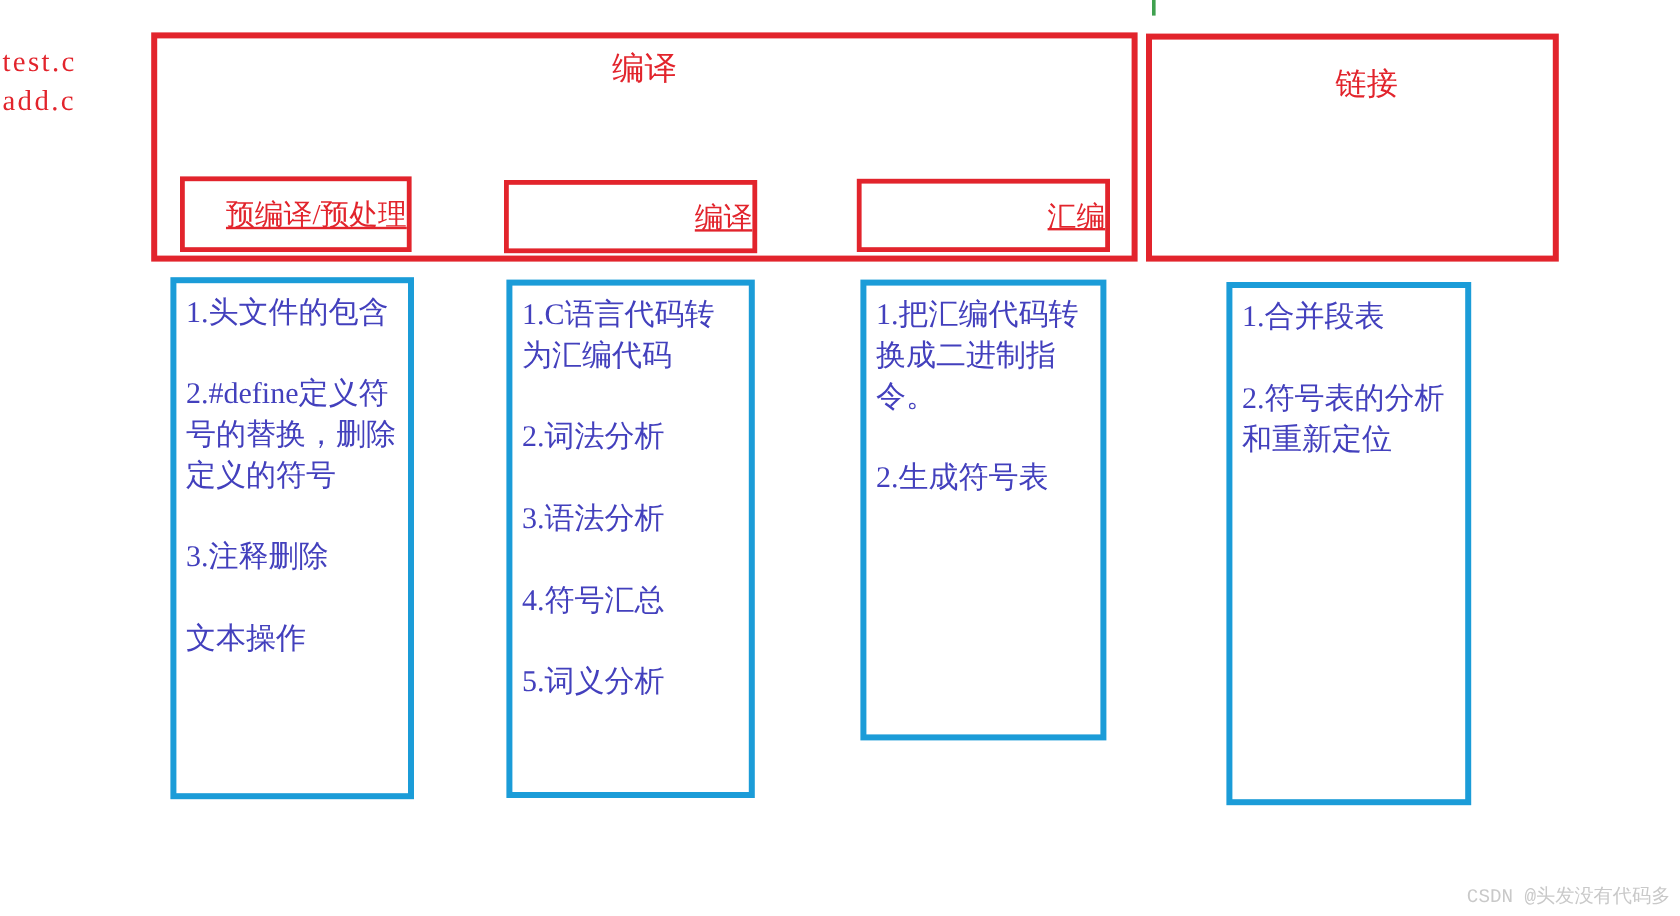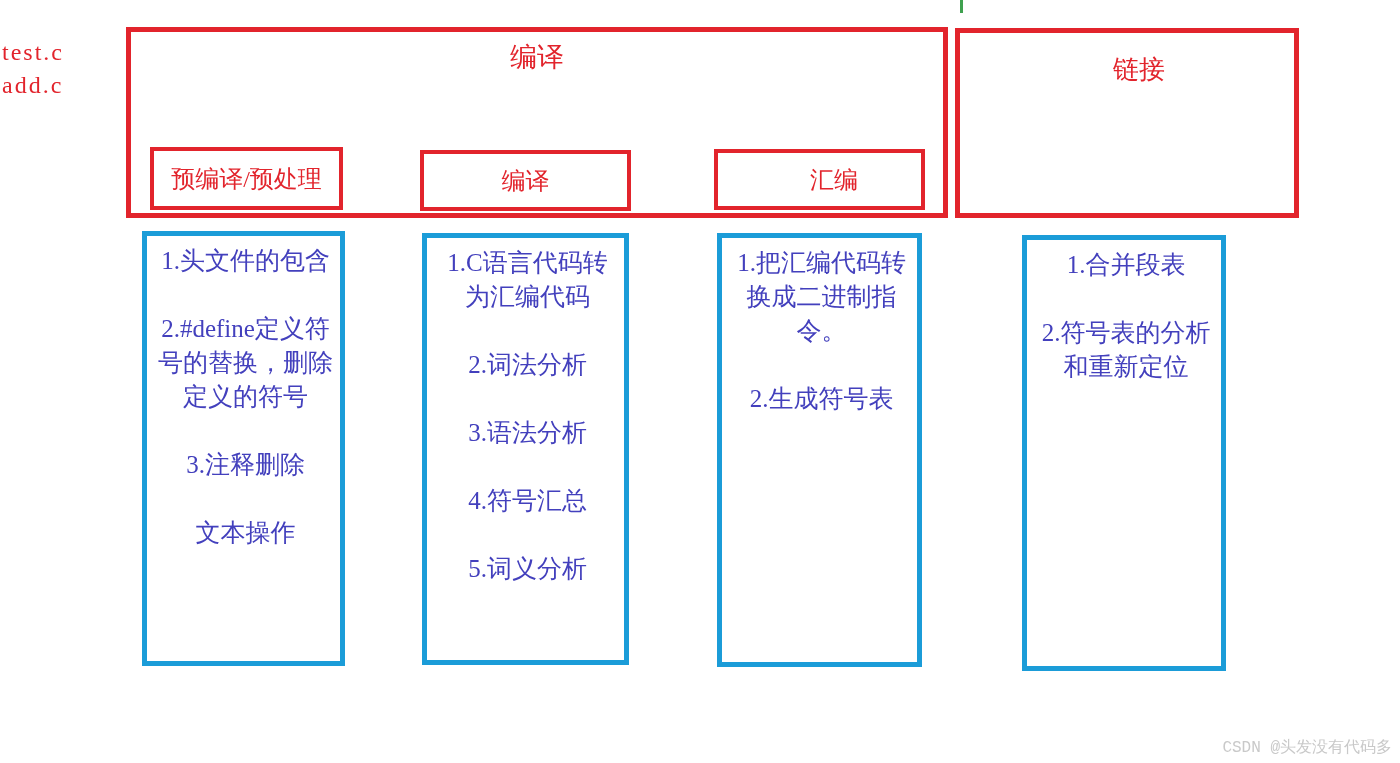--- a/index.html
+++ b/index.html
@@ -51,42 +51,43 @@
     font-size: 26px;
     color: var(--red, #e2242c);
     padding-left: 24px;
   }
   .stage {
     position: absolute;
     border: 4px solid var(--red, #e2242c);
     box-sizing: border-box;
     display: flex;
     align-items: center;
-    justify-content: center;
+    justify-content: flex-end;
     color: var(--red, #e2242c);
     font-size: 24px;
     background: #ffffff;
+    text-decoration: underline;
   }
   .stage1 { left: 150px; top: 147px; width: 193px; height: 63px; }
   .stage2 { left: 420px; top: 150px; width: 211px; height: 61px; }
   .stage3 { left: 714px; top: 149px; width: 211px; height: 61px; padding-left: 29px; }
   .detail {
     position: absolute;
     border: 5px solid var(--blue-border, #1b9cd8);
     box-sizing: border-box;
     color: var(--blue-text, #4340bd);
     font-size: 25px;
     line-height: 34px;
     padding: 8px 4px 0 8px;
     overflow: hidden;
   }
-  .detail p { margin: 0 0 34px 0; text-align: center; }
+  .detail p { margin: 0 0 34px 0; }
   .d1 { left: 142px; top: 231px; width: 203px; height: 435px; }
   .d2 { left: 422px; top: 233px; width: 207px; height: 432px; }
-  .d3 { left: 717px; top: 233px; width: 205px; height: 434px; }
+  .d3 { left: 717px; top: 233px; width: 205px; height: 384px; }
   .d4 { left: 1022px; top: 235px; width: 204px; height: 436px; }
   .watermark {
     position: absolute;
     right: 8px; bottom: 5px;
     color: var(--watermark-gray, #c9c9c9);
     font-size: 16px;
     font-family: Liberation Mono, monospace;
   }
 </style>
 </head>

